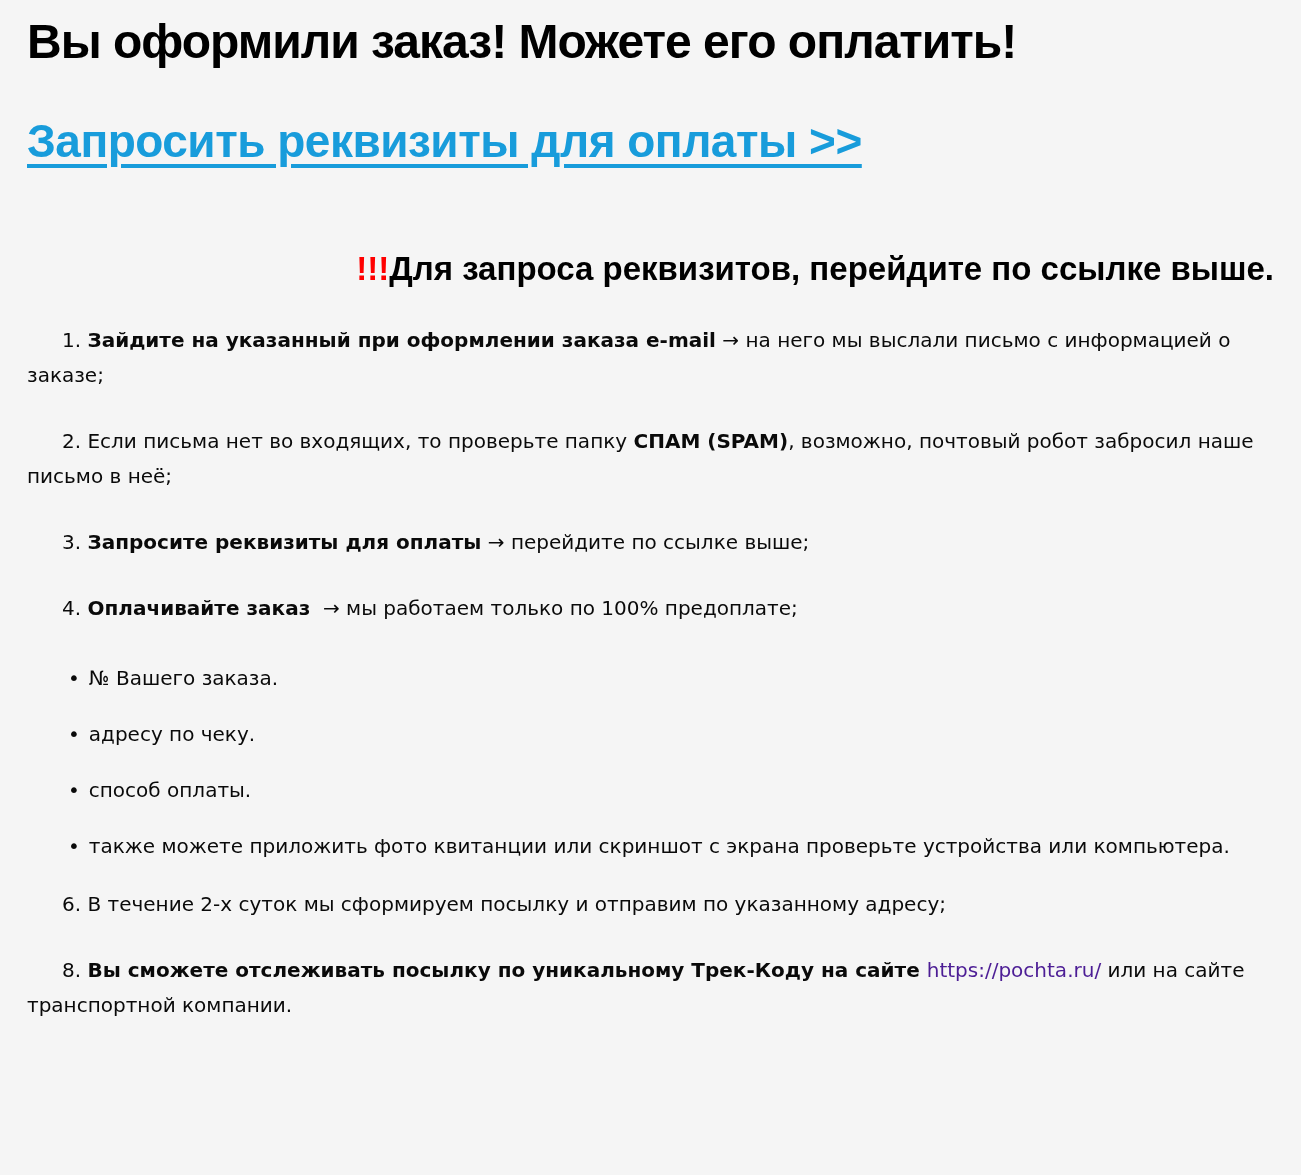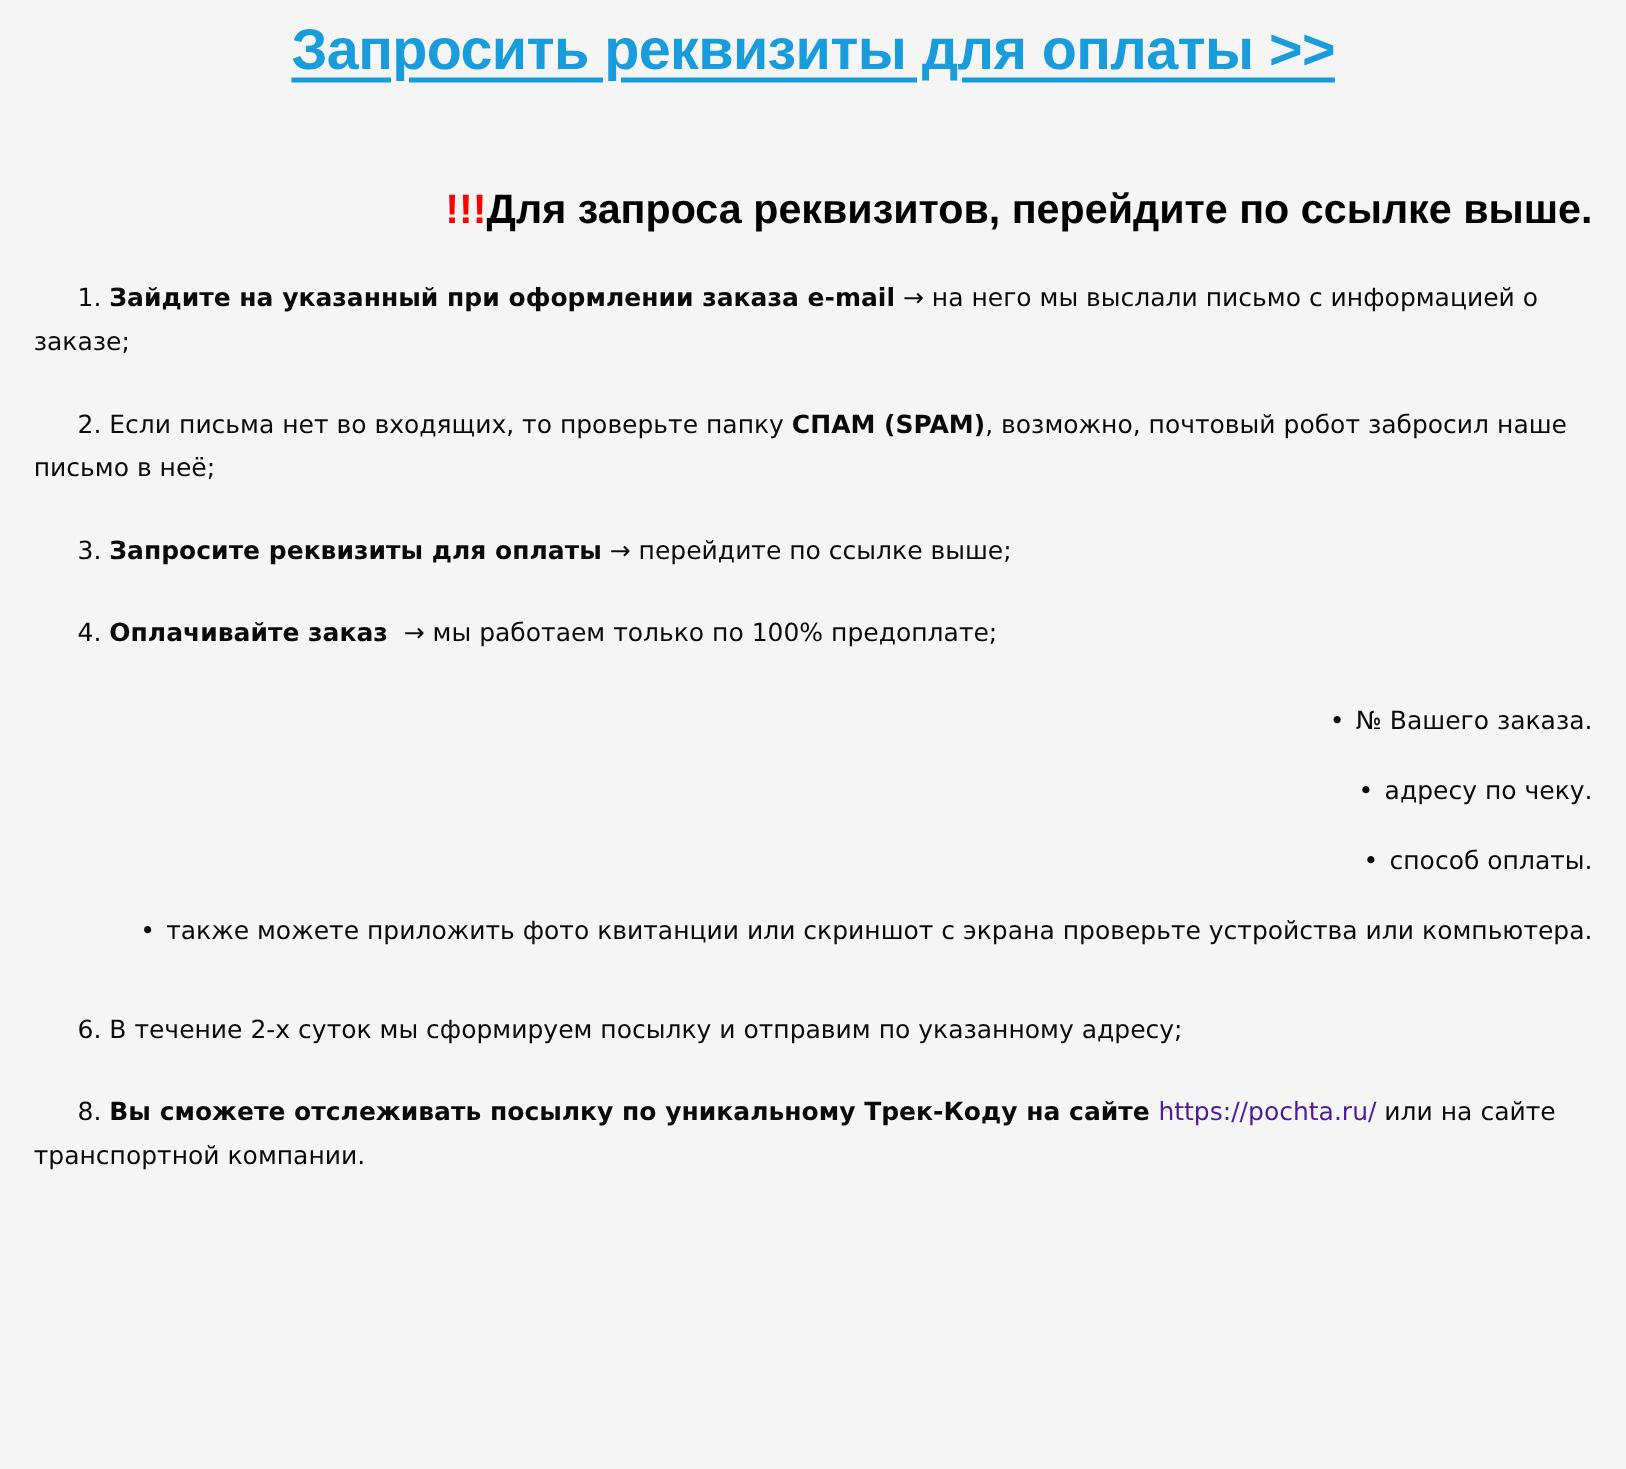--- a/index.html
+++ b/index.html
@@ -19,21 +19,21 @@
     font-family: "Liberation Sans", sans-serif;
     font-weight: 700;
     font-size: 48px;
     line-height: 1.2;
     letter-spacing: -1px;
     color: #000000;
     margin: 0 0 44px 0;
   }
 
   
-  .link-row { text-align: center; margin: 0 0 70px 0; line-height: 53px; }
+  .link-row { margin: 0 0 70px 0; line-height: 53px; }
   a.request-link {
     font-family: "Liberation Sans", sans-serif;
     font-weight: 700;
     font-size: 46px;
     letter-spacing: -0.5px;
     color: #189cdb;
     text-decoration: underline;
     text-decoration-thickness: 4px;
     text-underline-offset: 7px;
     cursor: pointer;
@@ -56,23 +56,22 @@
     font-size: 20px;
     line-height: 35px;
     text-indent: 35px;
     margin: 0 0 31px 0;
   }
   p.step b { font-weight: 700; }
 
   
   ul.checklist {
     list-style: none;
-    margin: 35px 0 44px 0;
+    margin: 35px 0 23px 0;
     padding: 0 0 0 41px;
-    text-align: right;
   }
   ul.checklist li {
     font-size: 20px;
     line-height: 35px;
     text-indent: 0;
     margin: 0 0 21px 0;
   }
   ul.checklist li:last-child { margin-bottom: 0; }
   ul.checklist li::before { content: "\2022"; margin-right: 9px; }
 
@@ -81,20 +80,21 @@
     color: #4c1d95;
     text-decoration: none;
     cursor: pointer;
   }
 </style>
 </head>
 <body>
 
 <main>
 
+  <h1 class="page-title">Вы оформили заказ! Можете его оплатить!</h1>
 
   <div class="link-row">
     <a class="request-link">Запросить реквизиты для оплаты &gt;&gt;</a>
   </div>
 
   <h2 class="warning"><span class="warn-marks">!!!</span><span>Для запроса реквизитов, перейдите по ссылке выше.</span></h2>
 
   <p class="step"><span>1. </span><b>Зайдите на указанный при оформлении заказа e-mail</b><span> → на него мы выслали письмо с информацией о заказе;</span></p>
 
   <p class="step"><span>2. </span><span>Если письма нет во входящих, то проверьте папку </span><b>СПАМ (SPAM)</b><span>, возможно, почтовый робот забросил наше письмо в неё;</span></p>

